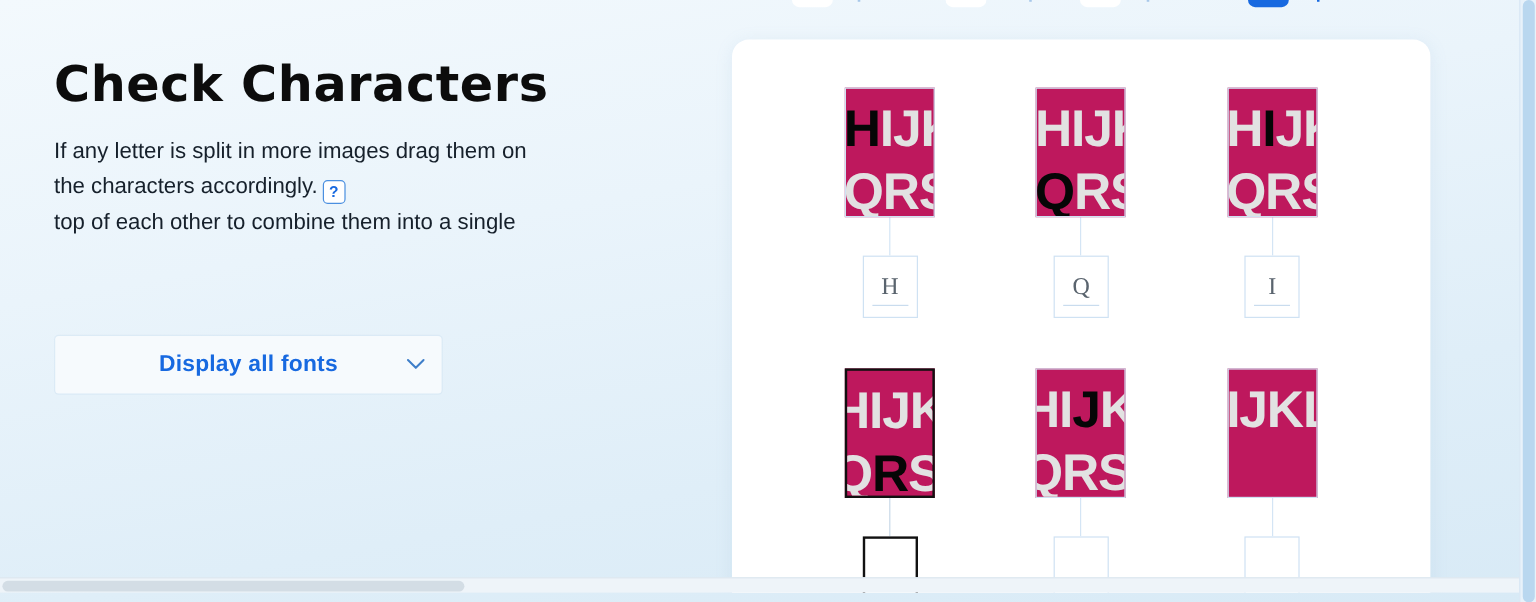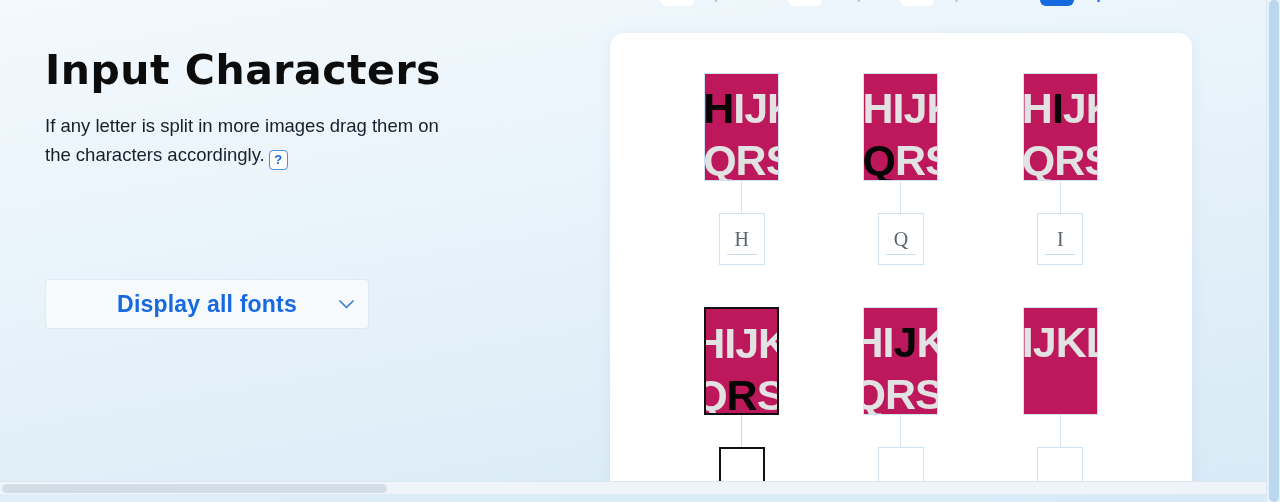--- a/index.html
+++ b/index.html
@@ -109,21 +109,21 @@
     background: #f6fafd;
     border: none;
     border-radius: 3px;
     display: flex;
     align-items: center;
     justify-content: center;
     cursor: pointer;
     box-shadow: 0 0 0 1px rgba(210,228,243,0.55);
   }
   #fonts-select-label {
-    font-size: 23px;
+    font-size: 19px;
     font-weight: 700;
     color: #1769e0;
     letter-spacing: 0.2px;
   }
   #fonts-chevron {
     position: absolute;
     right: 14px;
     top: 50%;
     transform: translateY(-50%);
     color: #3e7ec9;
@@ -273,26 +273,27 @@
         <div class="step-badge">3</div>
         <div class="step-label">Optimize</div>
       </div>
       <div class="step active">
         <div class="step-badge">4</div>
         <div class="step-label">Input</div>
       </div>
     </div>
 
   <div id="left-col">
-    <div id="page-title">Input Characters</div>
+    <div id="page-title">Check Characters</div>
 
     <div class="intro-line">If any letter is split in more images drag them on</div>
     <div class="intro-line">
       <span>the characters accordingly.</span><span id="help-icon">?</span>
     </div>
+    <div class="intro-line">top of each other to combine them into a single</div>
 
     <div id="fonts-select">
       <span id="fonts-select-label">Display all fonts</span>
       <span id="fonts-chevron">
         <svg width="15" height="9" viewBox="0 0 15 9" fill="none">
           <path d="M1 1 L7.5 7.5 L14 1" stroke="currentColor" stroke-width="1.7" stroke-linecap="round" stroke-linejoin="round"></path>
         </svg>
       </span>
     </div>
   </div>

